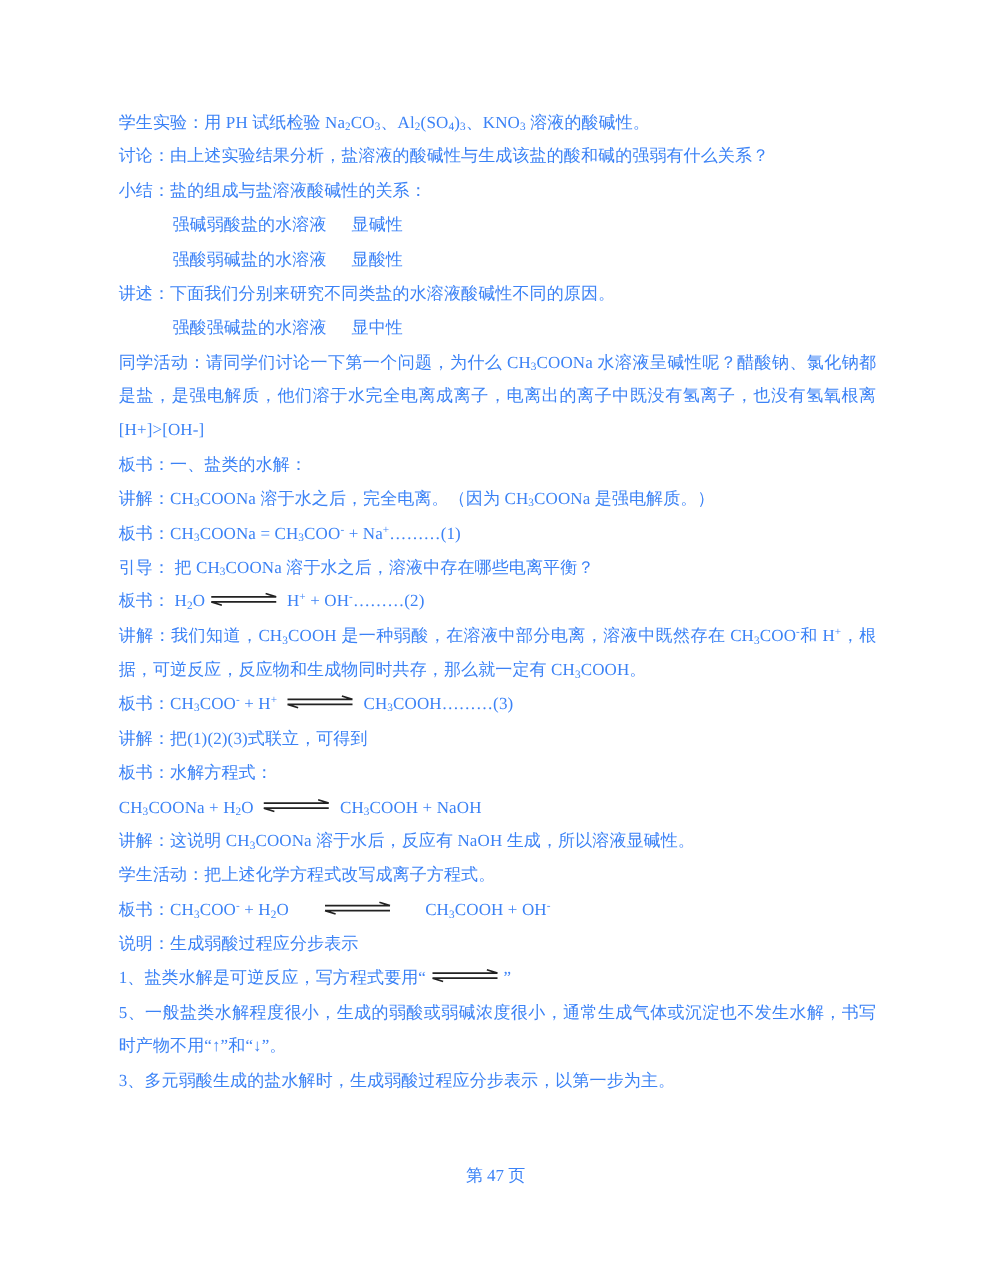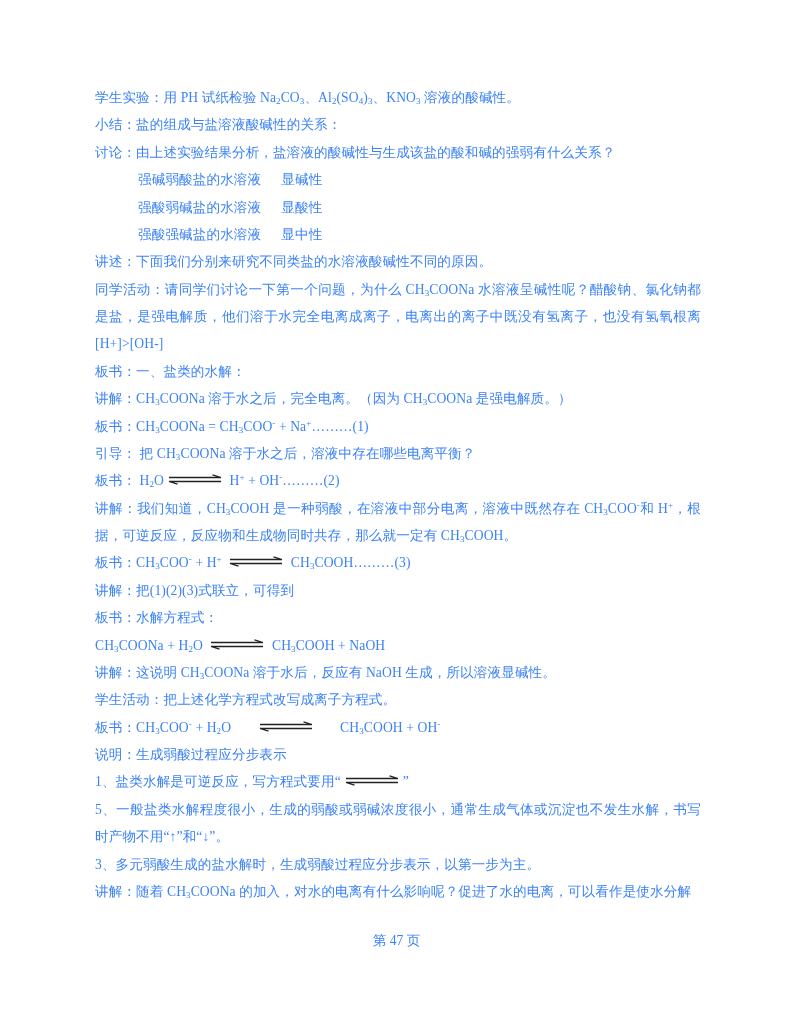--- a/index.html
+++ b/index.html
@@ -64,26 +64,26 @@
     font-size: 13.6px;
     line-height: 20px;
   }
 </style>
 </head>
 <body>
 
 <div class="page">
   <div class="content">
       <div class="line">学生实验：用 PH 试纸检验 Na<sub>2</sub>CO<sub>3</sub>、Al<sub>2</sub>(SO<sub>4</sub>)<sub>3</sub>、KNO<sub>3</sub> 溶液的酸碱性。</div>
+      <div class="line">讨论：由上述实验结果分析，盐溶液的酸碱性与生成该盐的酸和碱的强弱有什么关系？</div>
       <div class="line">小结：盐的组成与盐溶液酸碱性的关系：</div>
-      <div class="line">讨论：由上述实验结果分析，盐溶液的酸碱性与生成该盐的酸和碱的强弱有什么关系？</div>
       <div class="line indent">强碱弱酸盐的水溶液<span class="gap"></span>显碱性</div>
       <div class="line indent">强酸弱碱盐的水溶液<span class="gap"></span>显酸性</div>
+      <div class="line">讲述：下面我们分别来研究不同类盐的水溶液酸碱性不同的原因。</div>
       <div class="line indent">强酸强碱盐的水溶液<span class="gap"></span>显中性</div>
-      <div class="line">讲述：下面我们分别来研究不同类盐的水溶液酸碱性不同的原因。</div>
       <div class="line fill">同学活动：请同学们讨论一下第一个问题，为什么 CH<sub>3</sub>COONa 水溶液呈碱性呢？醋酸钠、氯化钠都</div>
       <div class="line fill">是盐，是强电解质，他们溶于水完全电离成离子，电离出的离子中既没有氢离子，也没有氢氧根离</div>
       <div class="line">[H+]&gt;[OH-]</div>
       <div class="line">板书：一、盐类的水解：</div>
       <div class="line">讲解：CH<sub>3</sub>COONa 溶于水之后，完全电离。（因为 CH<sub>3</sub>COONa 是强电解质。）</div>
       <div class="line">板书：CH<sub>3</sub>COONa = CH<sub>3</sub>COO<sup>-</sup> + Na<sup>+</sup>………(1)</div>
       <div class="line">引导： 把 CH<sub>3</sub>COONa 溶于水之后，溶液中存在哪些电离平衡？</div>
       <div class="line">板书： H<sub>2</sub>O<span class="eq"><svg width="56" height="12" viewBox="0 0 56 12">
             <path d="M2 3.5 H54 M54 3.5 L45.5 0.8 M54 7.5 H2 M2 7.5 L10.5 10.2" fill="none" stroke="#222" stroke-width="1.3"></path>
           </svg></span> H<sup>+</sup> + OH<sup>-</sup>………(2)</div>
@@ -102,16 +102,15 @@
       <div class="line">板书：CH<sub>3</sub>COO<sup>-</sup> + H<sub>2</sub>O <span class="gap"></span><span class="eq"><svg width="56" height="12" viewBox="0 0 56 12">
             <path d="M2 3.5 H54 M54 3.5 L45.5 0.8 M54 7.5 H2 M2 7.5 L10.5 10.2" fill="none" stroke="#222" stroke-width="1.3"></path>
           </svg></span><span class="gap"></span> CH<sub>3</sub>COOH + OH<sup>-</sup></div>
       <div class="line">说明：生成弱酸过程应分步表示</div>
       <div class="line">1、盐类水解是可逆反应，写方程式要用“<span class="eq"><svg width="56" height="12" viewBox="0 0 56 12">
             <path d="M2 3.5 H54 M54 3.5 L45.5 0.8 M54 7.5 H2 M2 7.5 L10.5 10.2" fill="none" stroke="#222" stroke-width="1.3"></path>
           </svg></span>”</div>
       <div class="line fill">5、一般盐类水解程度很小，生成的弱酸或弱碱浓度很小，通常生成气体或沉淀也不发生水解，书写</div>
       <div class="line">时产物不用“↑”和“↓”。</div>
       <div class="line">3、多元弱酸生成的盐水解时，生成弱酸过程应分步表示，以第一步为主。</div>
-      <div class="line">讲解：随着 CH<sub>3</sub>COONa 的加入，对水的电离有什么影响呢？促进了水的电离，可以看作是使水分解</div>
     </div>
   <div class="footer">第 47 页</div>
 </div>
 
 </body></html>

